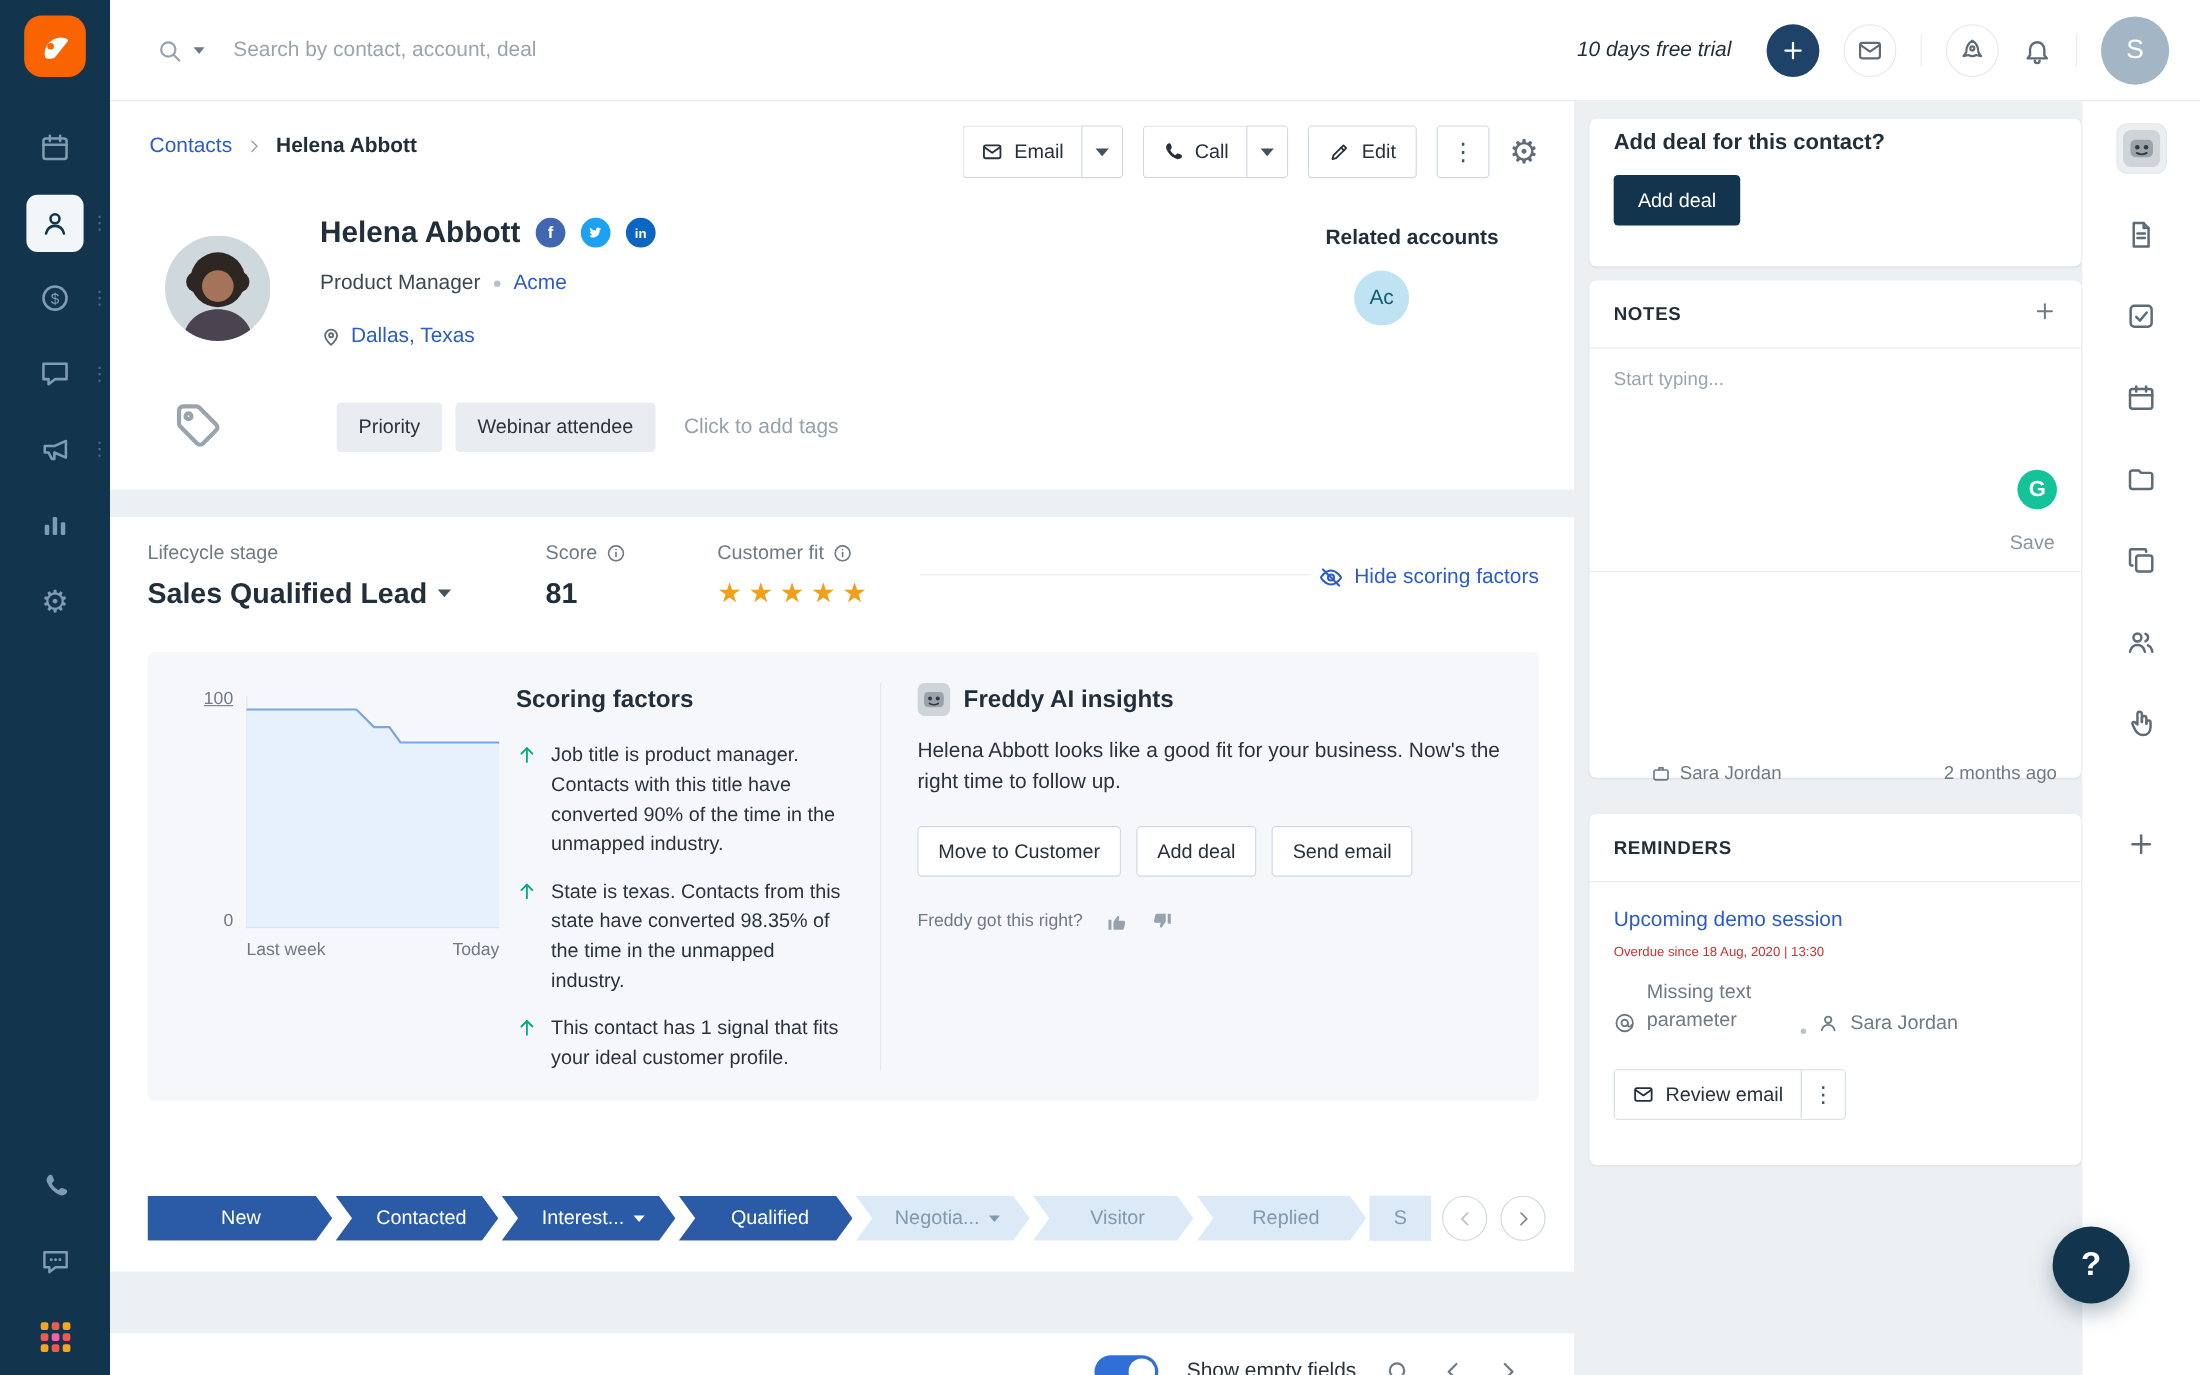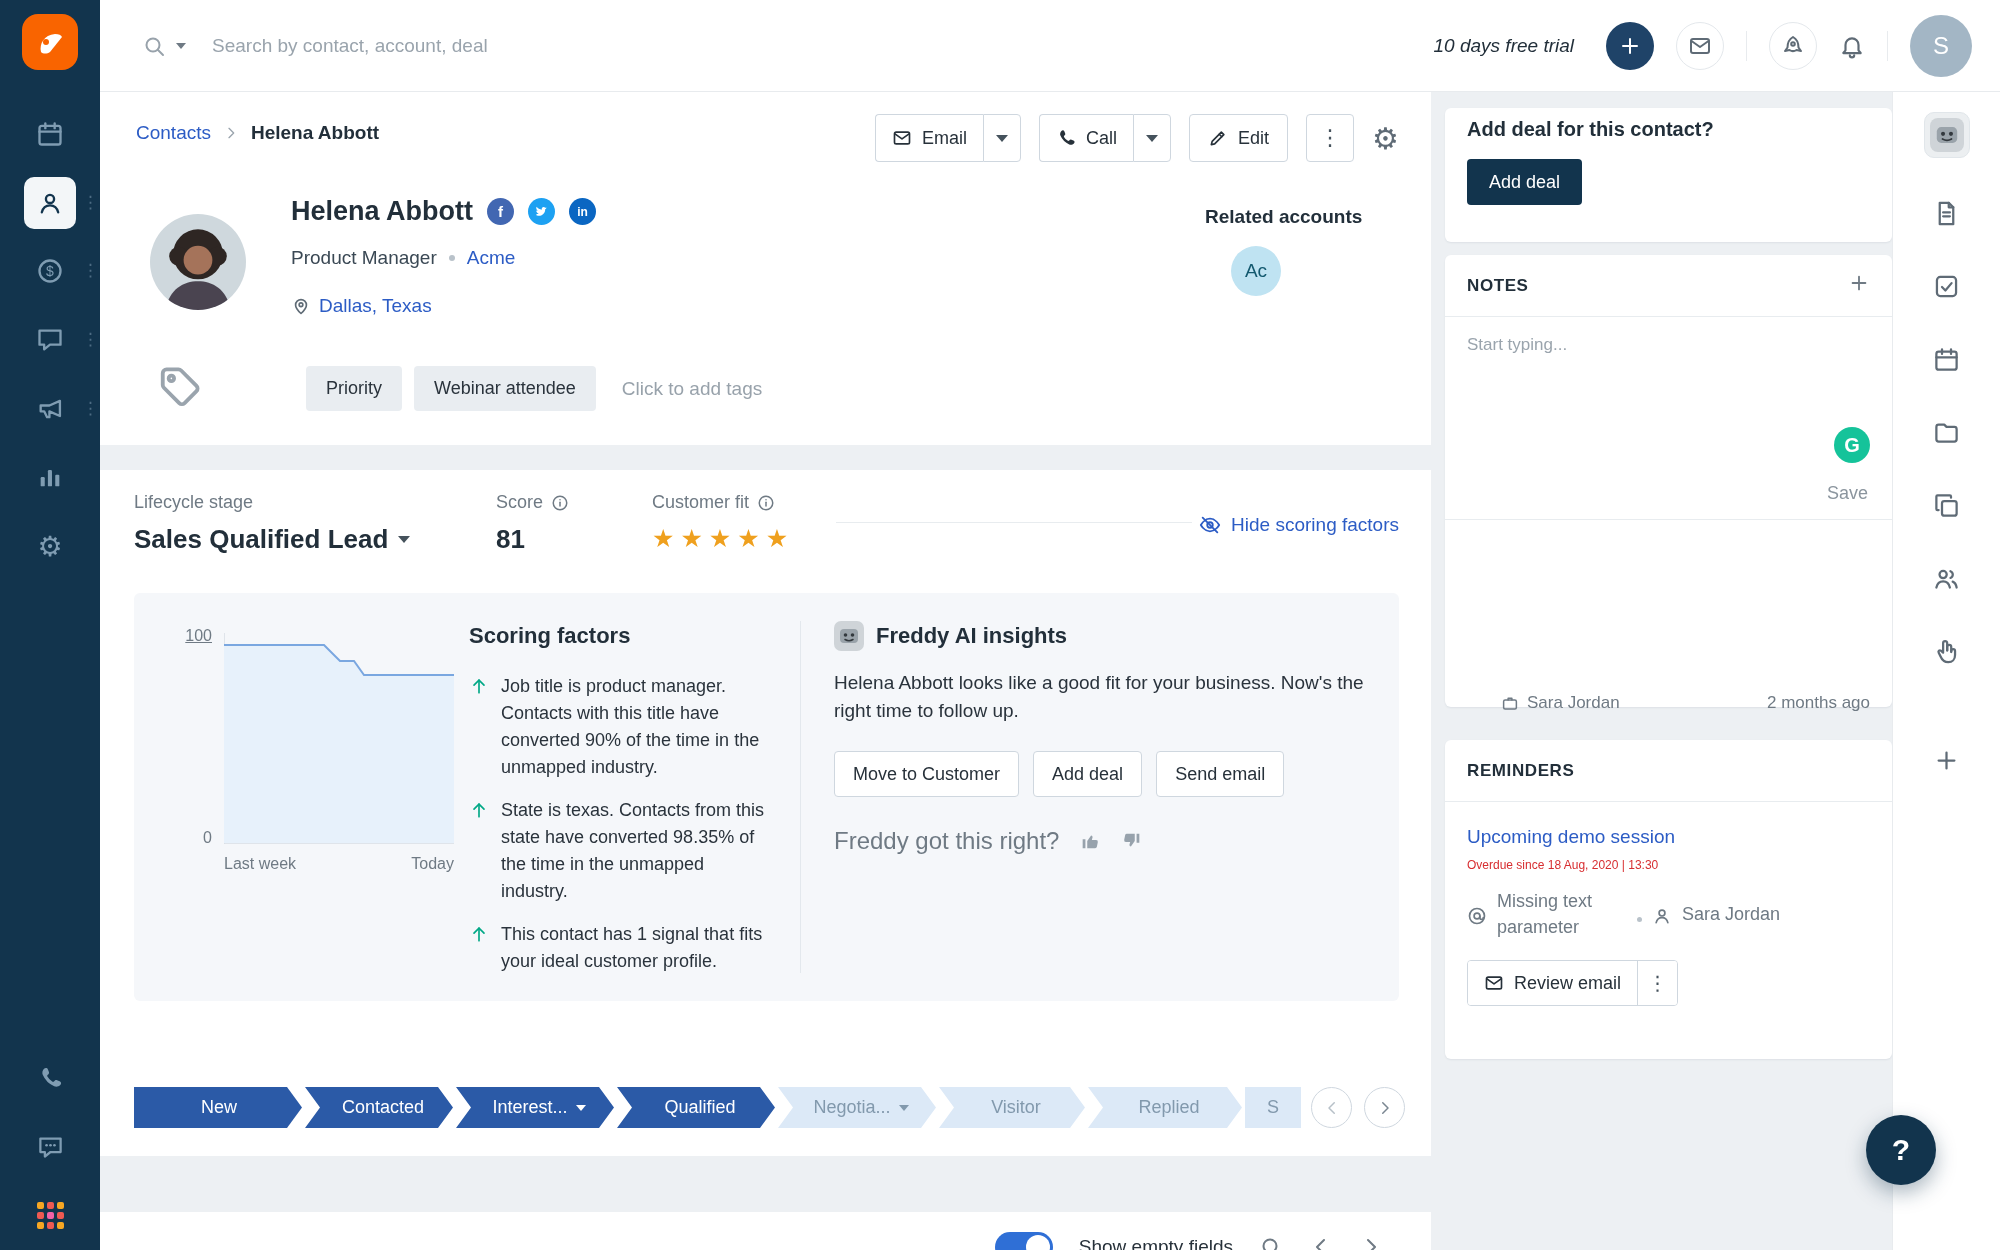--- a/index.html
+++ b/index.html
@@ -109,21 +109,21 @@
   .sc-text { position:absolute; left:335px; top:30px; width:300px; }
   .sc-text h3 { font-size:22px; color:#222f3a; margin-bottom:24px; }
   .factor { display:flex; gap:12px; margin-bottom:16px; font-size:18px; line-height:27px; color:#2a333c; }
   .factor .up { color:#00a886; flex:0 0 auto; margin-top:3px; }
   .sp-divider { position:absolute; left:666px; top:28px; bottom:28px; width:1px; background:#e3e8ed; }
   .freddy-block { position:absolute; left:700px; top:28px; width:545px; }
   .freddy-head { display:flex; align-items:center; gap:12px; font-size:22px; font-weight:bold; color:#222f3a; }
   .freddy-msg { margin-top:18px; font-size:19px; line-height:28px; color:#2a333c; }
   .freddy-btns { margin-top:26px; display:flex; gap:14px; }
   .freddy-btns .btn { height:46px; }
-  .freddy-fb { margin-top:30px; display:flex; align-items:center; gap:20px; font-size:24px; color:#6f7a84; }
+  .freddy-fb { margin-top:30px; display:flex; align-items:center; gap:20px; font-size:16px; color:#6f7a84; }
   .thumb { cursor:pointer; color:#97a2ac; }
 
   
   .pipeline { position:absolute; left:34px; top:617px; display:flex; align-items:center; }
   .stage { height:41px; margin-right:3px; display:flex; align-items:center; justify-content:center; gap:8px;
     font-size:18px; color:#fff; background:#2b5aa7; cursor:pointer;
     clip-path:polygon(0 0, calc(100% - 15px) 0, 100% 50%, calc(100% - 15px) 100%, 0 100%, 15px 50%);
     padding:0 14px 0 22px; }
   .stage.first { clip-path:polygon(0 0, calc(100% - 15px) 0, 100% 50%, calc(100% - 15px) 100%, 0 100%);
     padding-left:16px; }
@@ -161,21 +161,21 @@
     align-items:center; justify-content:center; cursor:pointer; }
   .save-lbl { position:absolute; right:24px; top:228px; font-size:18px; color:#8b959e; cursor:pointer; }
   .note-sep { position:absolute; left:0; right:0; top:264px; height:1px; background:#e8ecef; }
   .note-item { position:absolute; left:22px; top:288px; width:402px; display:flex; gap:14px; }
   .note-text { font-size:18px; line-height:27px; color:#2a333c; width:350px; }
   .note-foot { position:absolute; left:56px; right:22px; top:438px; display:flex;
     justify-content:space-between; align-items:center; font-size:17px; color:#6f7a84; }
   .note-author { display:flex; align-items:center; gap:8px; }
   .rem-title { margin:24px 22px 0; font-size:19px; color:#2c5cc5; cursor:pointer; }
   .rem-overdue { margin:10px 22px 0; font-size:12px; color:#d72d30; }
-  .rem-row { margin:16px 22px 0; display:flex; gap:10px; font-size:18px; color:#6f7a84; align-items:center; }
+  .rem-row { margin:16px 22px 12px; display:flex; gap:10px; font-size:18px; color:#6f7a84; align-items:flex-end; }
   .rem-issue { width:130px; line-height:26px; }
   .rem-dot { margin-top:10px; width:5px; height:5px; border-radius:50%; background:#b9c2ca; }
   .review-group { margin:20px 22px 0; display:inline-flex; align-items:center; height:46px;
     border:1px solid #cfd7df; border-radius:4px; overflow:hidden; }
   .review-main { display:flex; align-items:center; gap:10px; padding:0 16px; font-size:18px;
     color:#27313a; cursor:pointer; background:#fff; border:none; height:100%;
     font-family:"Liberation Sans", sans-serif; }
   .review-kebab { width:40px; height:100%; border:none; border-left:1px solid #cfd7df; background:#fff;
     font-size:20px; color:#45525c; cursor:pointer; }
 

